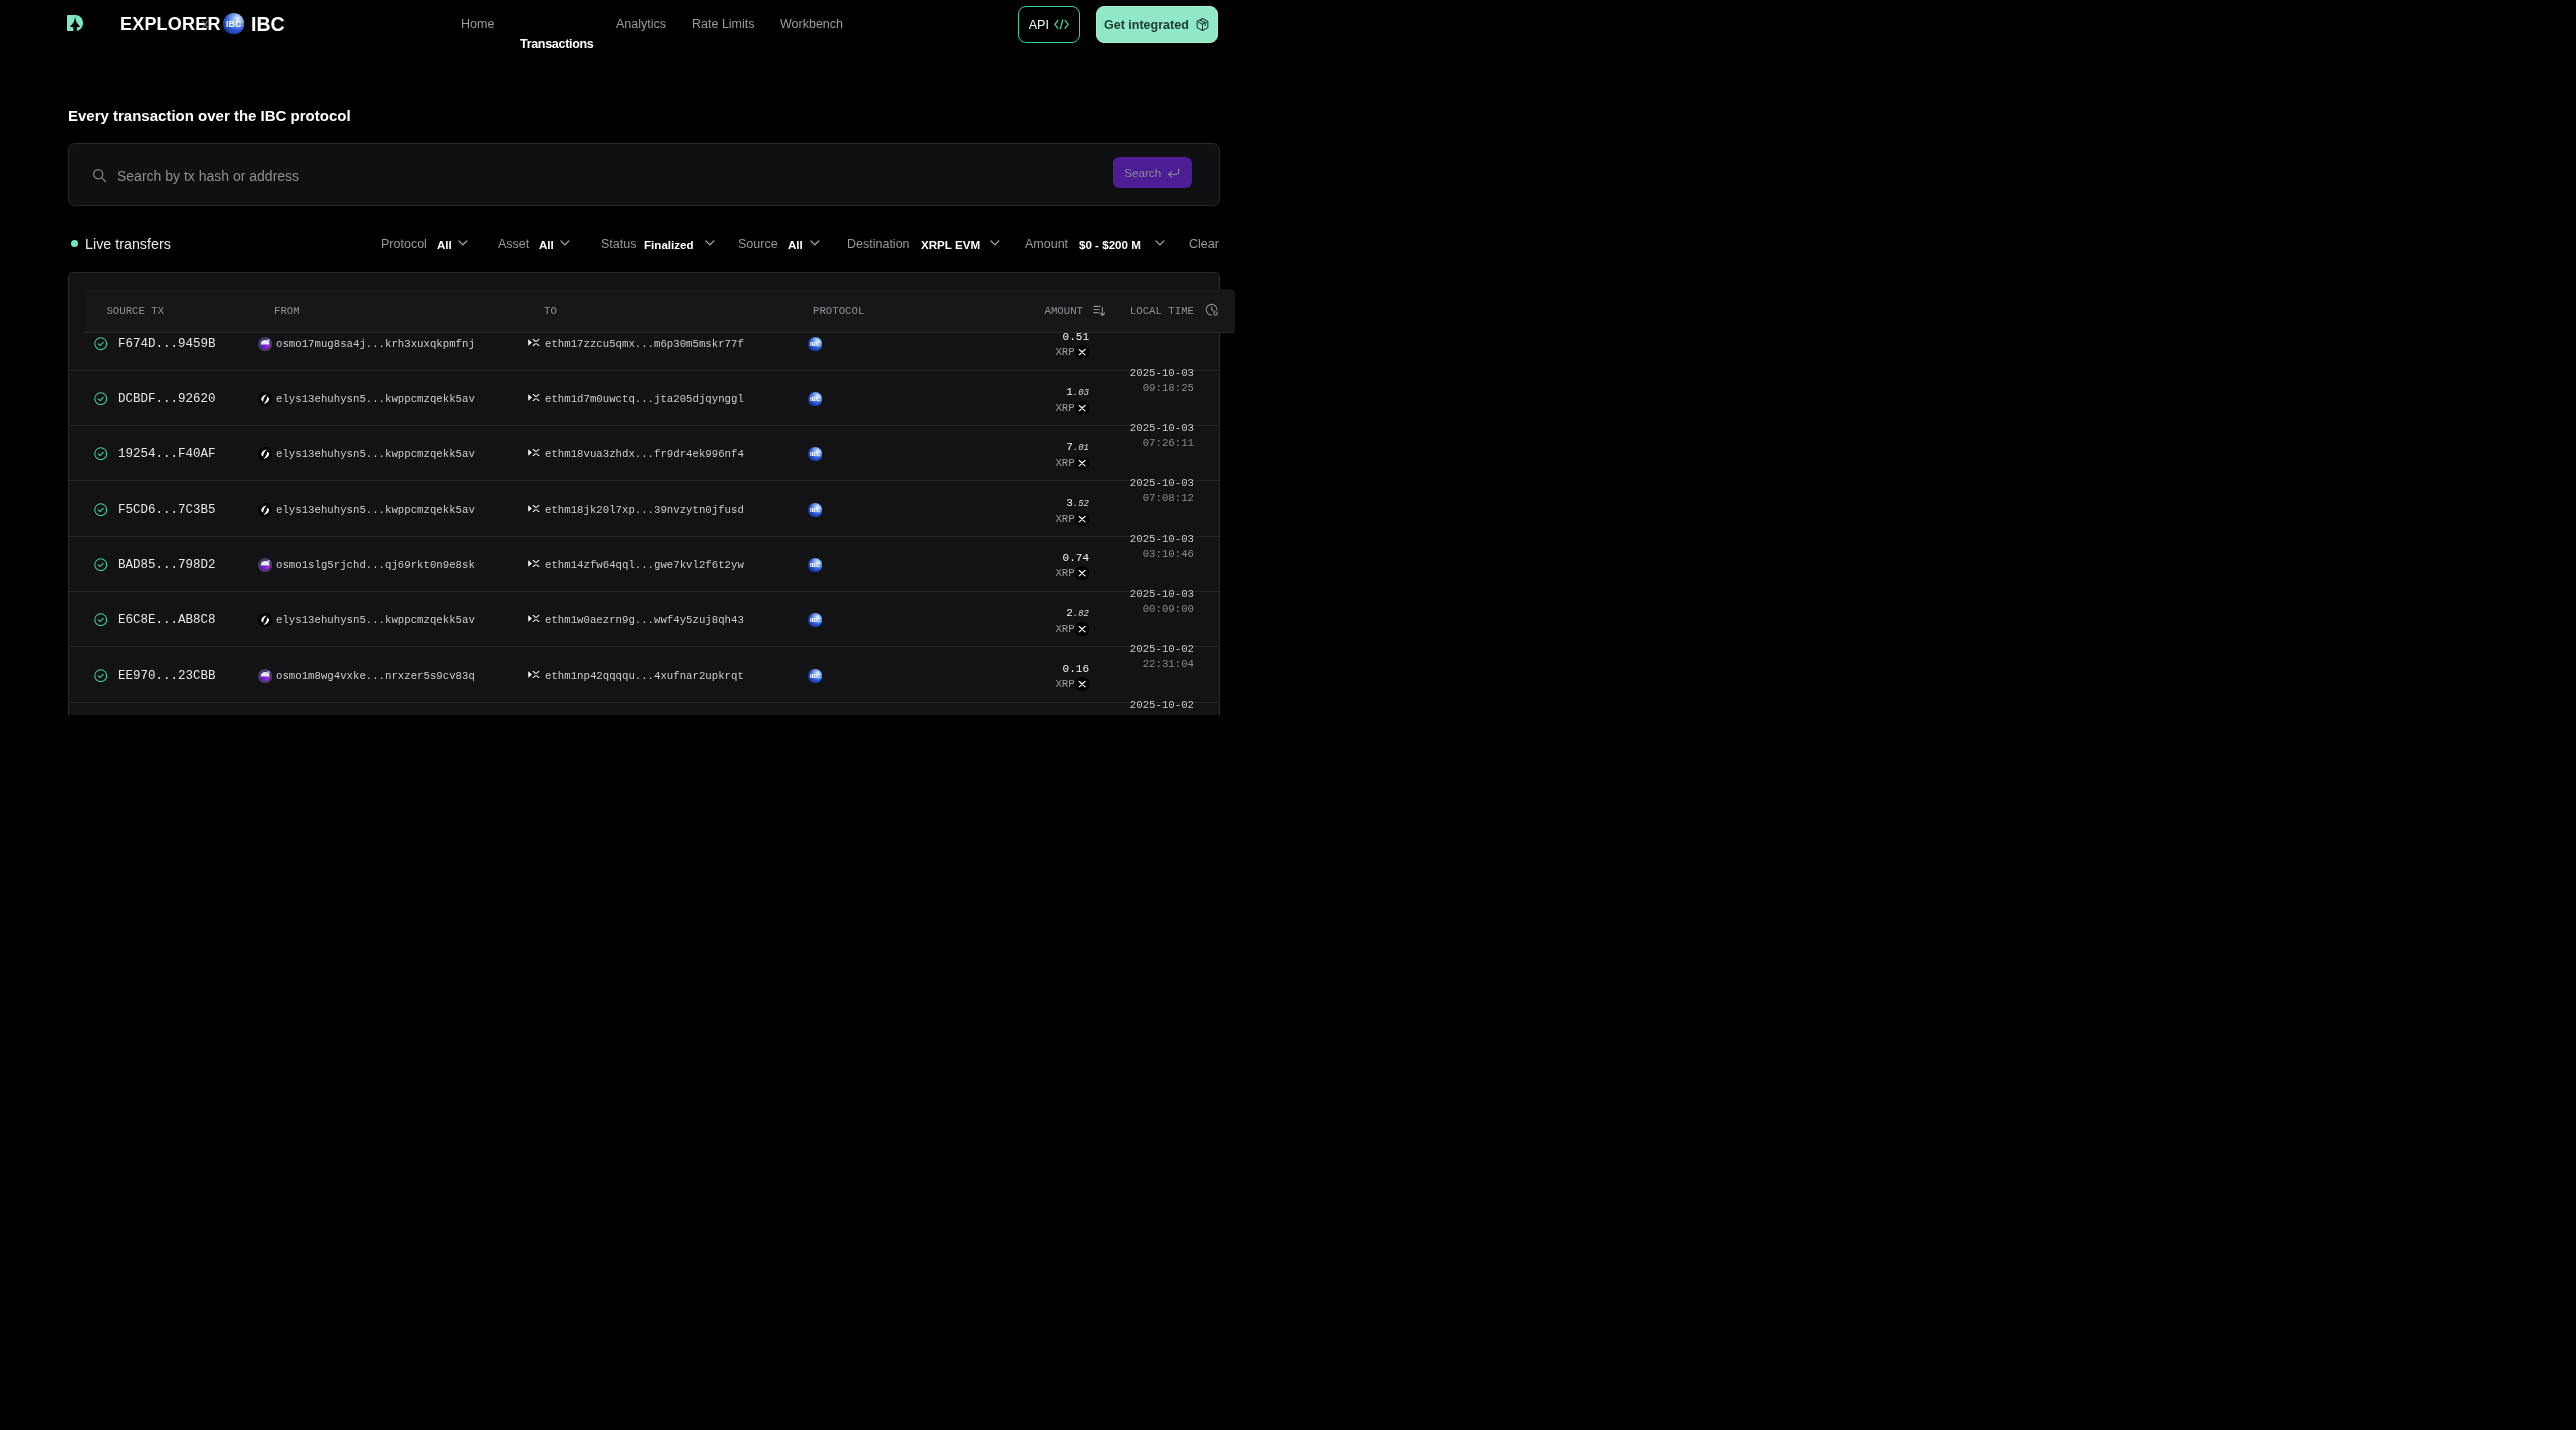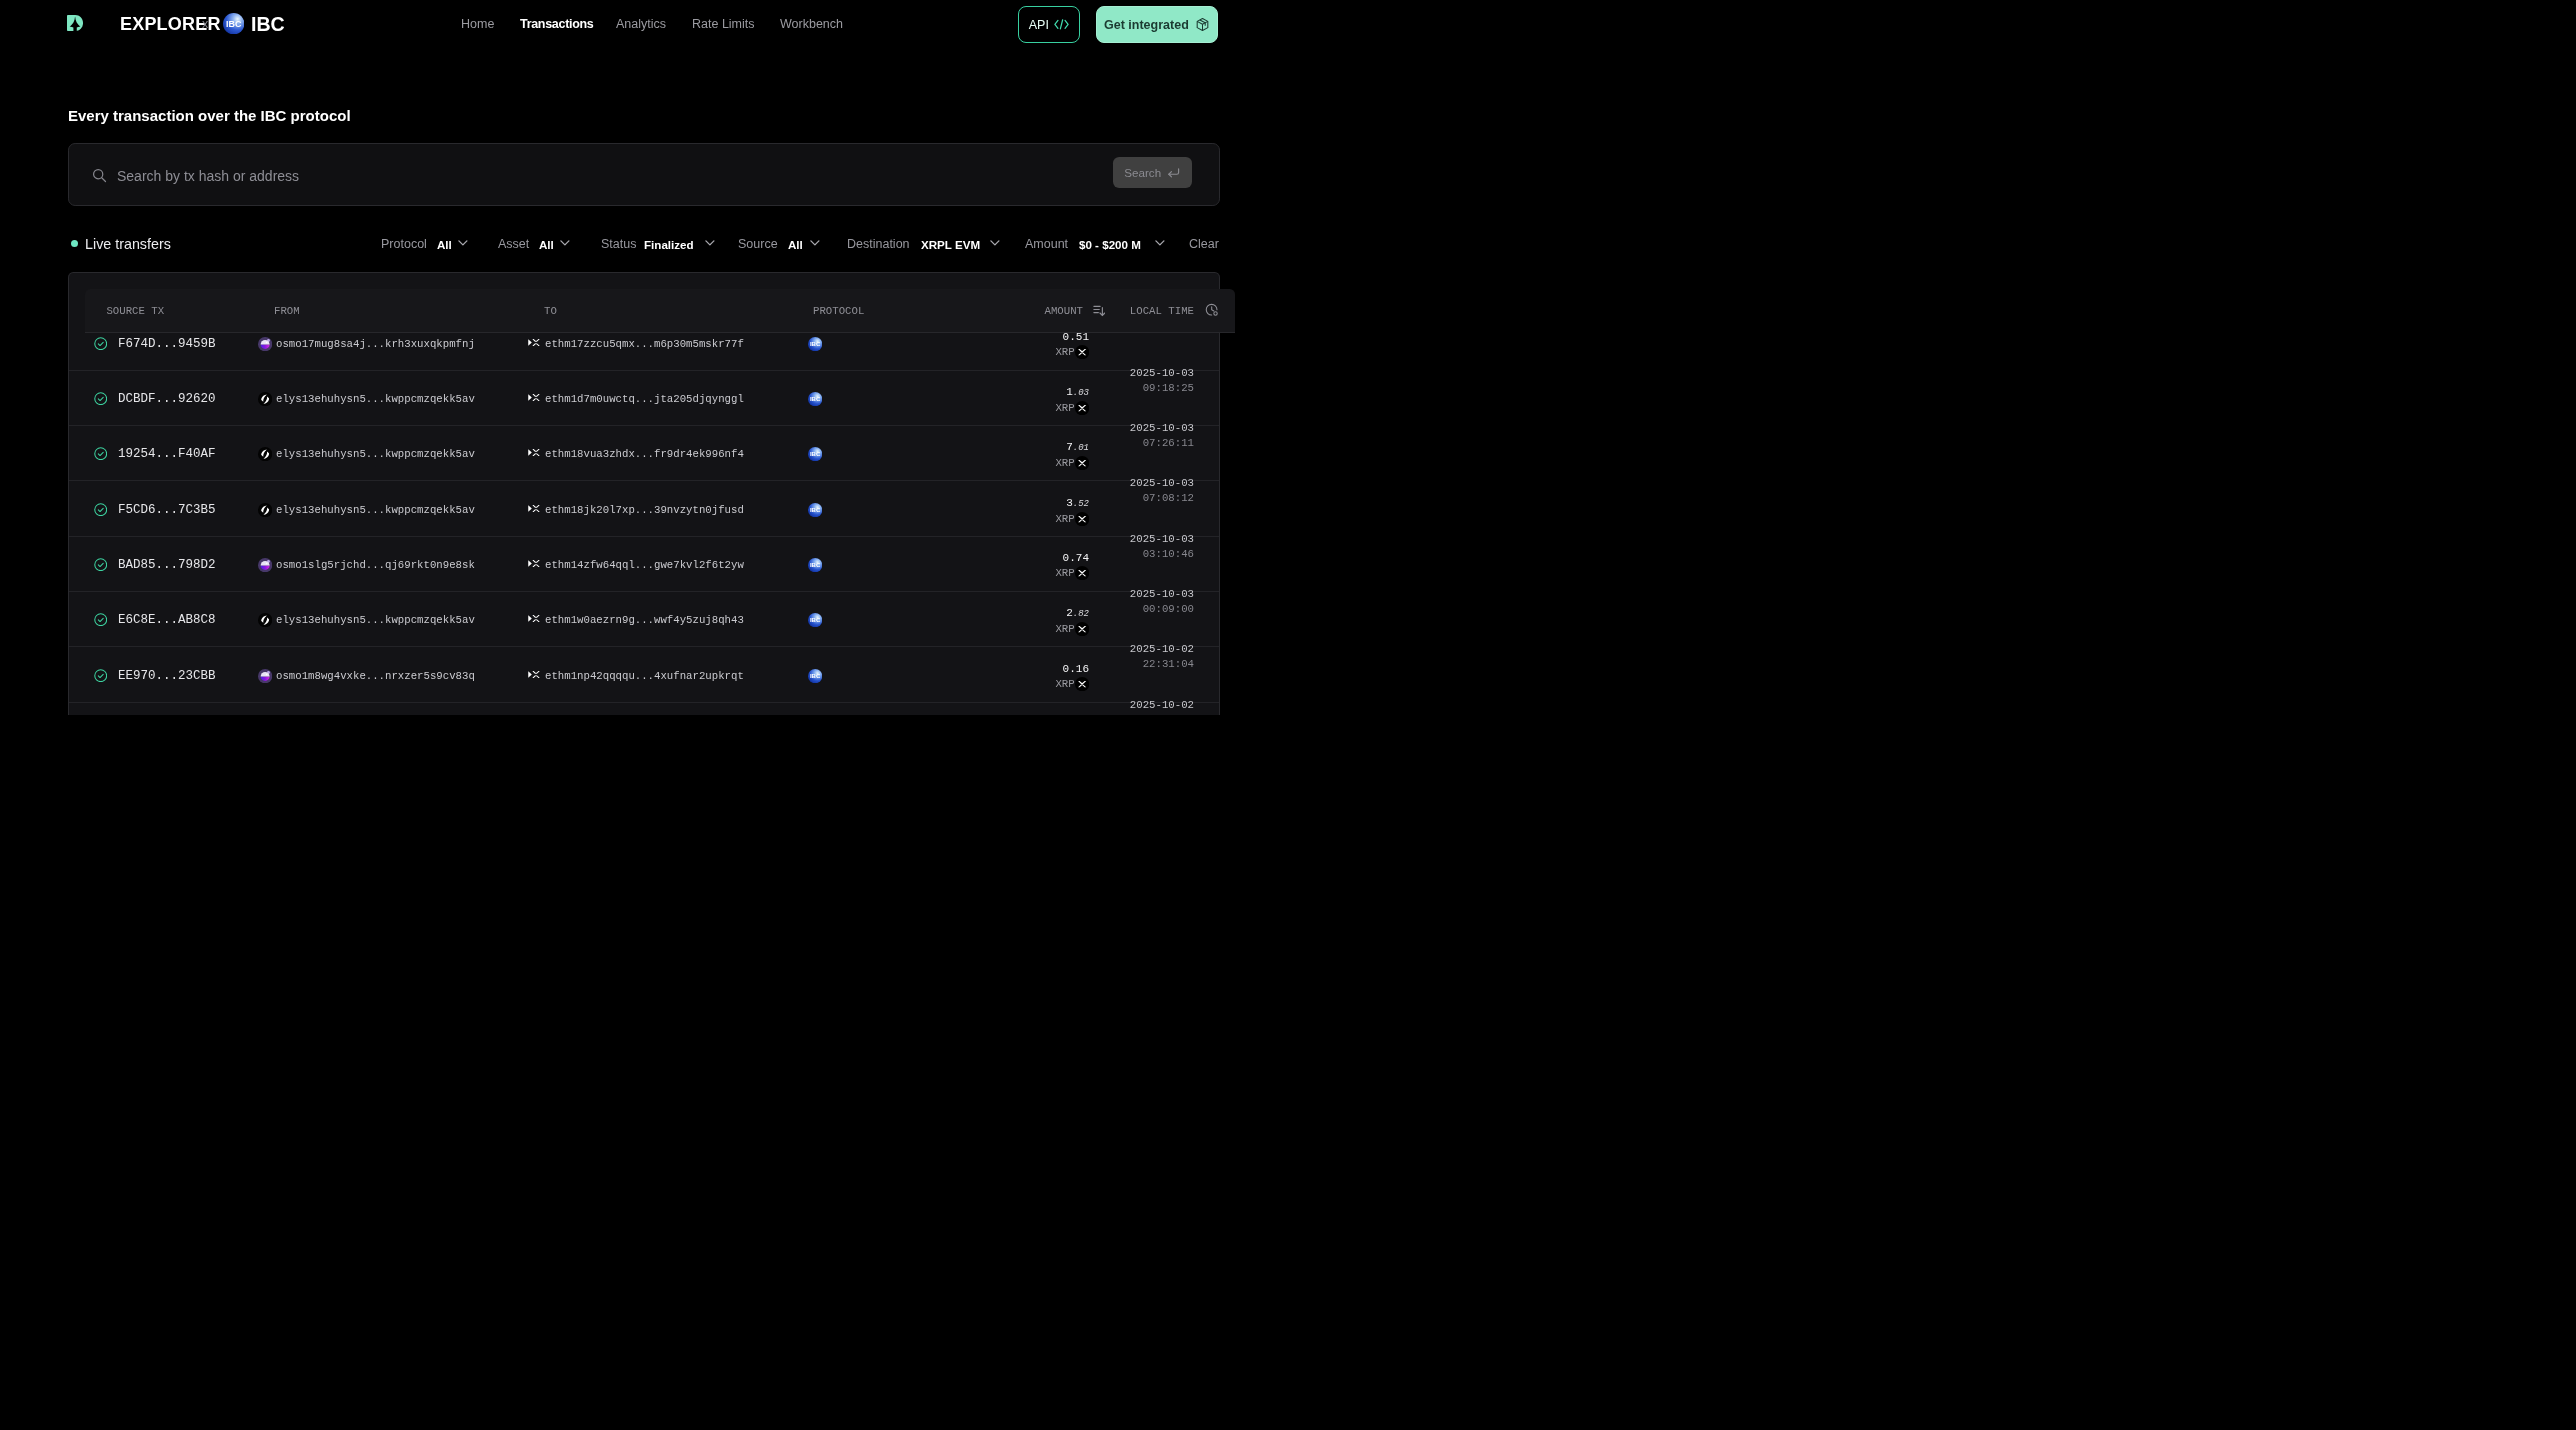--- a/index.html
+++ b/index.html
@@ -9,41 +9,41 @@
 
 
 #nav { position:absolute; top:0; left:0; width:1288px; height:48px; }
 #logo { position:absolute; left:67px; top:15px; width:16px; height:16px; }
 #brand { position:absolute; left:91px; top:14.3px; font-size:18px; font-weight:bold;
   color:#fff; letter-spacing:0.2px;margin-left:29px; }
 #xsep { position:absolute; left:202px; top:17px; font-size:12.5px; color:#85858c; }
 #ibcball { position:absolute; left:223px; top:12.5px; width:21.4px; height:21.4px; }
 #ibcword { position:absolute; left:251px; top:13.4px; font-size:19.6px; font-weight:bold; color:#fff; }
 .navlink { position:absolute; top:17px; font-size:12.5px; color:#9b9ba1; }
-.navlink.act { color:#fff; font-weight:bold; letter-spacing:-0.3px; }
+.navlink.act { color:#fff; font-weight:bold; letter-spacing:-0.3px;margin-top:20px; }
 
 
 #apibtn { position:absolute; left:1018px; top:6.2px; width:62px; height:37px;
   border:0.9px solid #38d0a0; border-radius:8px; display:flex; align-items:center;
   justify-content:center; gap:5.4px; color:#e9fff7; font-size:12.5px; }
 #getbtn { position:absolute; left:1096px; top:6.2px; width:122px; height:37px;
   background:#90e8c7; border:0.9px solid #a5eed2; border-radius:8px; display:flex;
   align-items:center; justify-content:center; gap:6.2px; color:#1b3a31;
   font-size:12.5px; font-weight:bold; }
 
 
 #h1 { position:absolute; left:68px; top:107px; font-size:15px; font-weight:bold;
   color:#fff; letter-spacing:0px; }
 
 
 #search { position:absolute; left:68px; top:143px; width:1152px; height:63px;
   background:#101012; border:0.9px solid #29292d; border-radius:7.1px; }
 #sicon { position:absolute; left:23px; top:24px; }
 #ph { position:absolute; left:48px; top:18px; font-size:14px; color:#8e8e95; line-height:28px; }
-#sbtn { position:absolute; right:27px; top:13.4px; width:79px; height:31px; background:#404040;
+#sbtn { position:absolute; right:27px; top:13.4px; width:79px; height:31px; background:#4c1d95;
   border-radius:6.2px; display:flex; align-items:center; justify-content:center; gap:6.2px;
   color:#8b8b91; font-size:11.6px; }
 
 
 #fbar { position:absolute; left:0; top:235px; width:1288px; height:18px; }
 #ldot { position:absolute; left:71px; top:5.4px; width:7.1px; height:7.1px; border-radius:50%;
   background:#6ee7c3; }
 #ltxt { position:absolute; left:85px; top:0px; font-size:14.3px; color:#ececef; line-height:18px; }
 .flab { position:absolute; top:1.8px; font-size:12.5px; color:#98989f; line-height:15px; }
 .fval { position:absolute; top:1.8px; font-size:11.6px; font-weight:bold; color:#fff; line-height:15px; }

